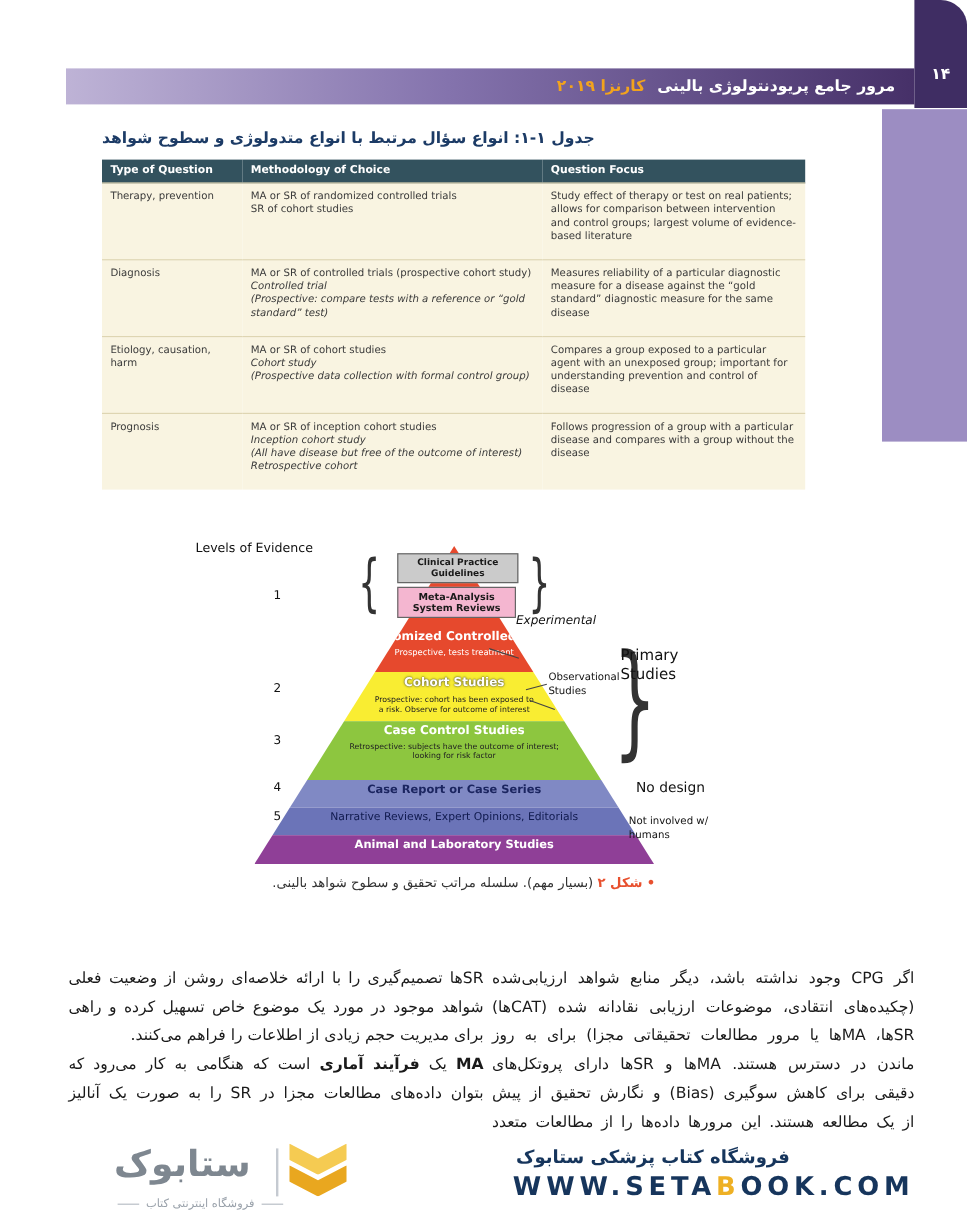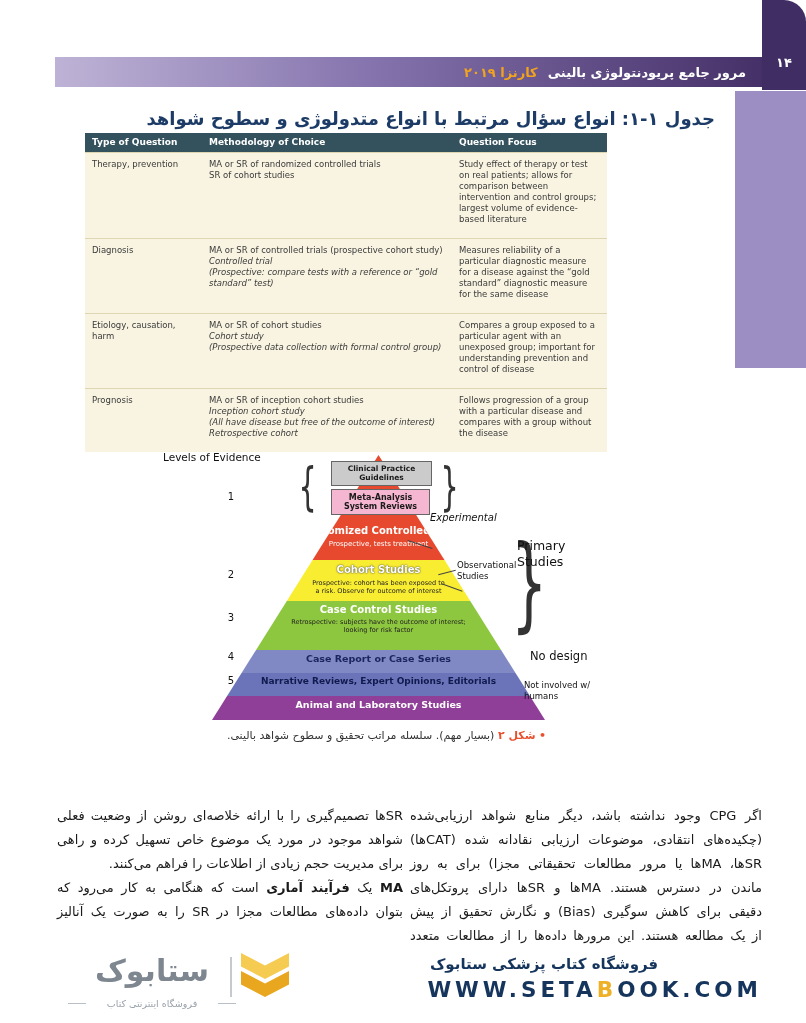--- a/index.html
+++ b/index.html
@@ -11,23 +11,23 @@
   .corner-dark  { position:absolute; left:762px; top:0;    width:44px; height:90px;  background:#3f2d63; }
   .page-num     { position:absolute; left:762px; top:55px; width:44px; text-align:center; color:#ffffff; font-size:13px; font-weight:bold; }
   .corner-light { position:absolute; left:735px; top:91px; width:71px; height:277px; background:#9c8dc2; }
   .header-bar   { position:absolute; left:55px; top:57px; width:707px; height:30px;
                   background:linear-gradient(to right,#beb3d6 0%,#8473ad 45%,#463068 100%);
                   display:flex; direction:rtl; align-items:center; padding:0 16px; gap:10px; }
   .header-title   { color:#ffffff; font-weight:bold; font-size:13px; }
   .header-edition { color:#f2a31d; font-weight:bold; font-size:13px; }
 
   
-  .tbl-caption { position:absolute; left:85px; top:108px; width:630px; direction:rtl; text-align:right;
-                 color:#1c3b66; font-weight:bold; font-size:18px; }
-  .qtable { position:absolute; left:85px; top:133px; width:522px; border-collapse:collapse; table-layout:fixed;
+  .tbl-caption { position:absolute; left:85px; top:108px; width:630px; direction:rtl; text-align:left;
+                 color:#1c3b66; font-weight:bold; font-size:13px; }
+  .qtable { position:absolute; left:85px; top:133px; width:586px; border-collapse:collapse; table-layout:fixed;
             font-size:8.5px; line-height:11px; color:#3a3a3a; }
   .qtable th { background:#33525e; color:#ffffff; text-align:left; font-size:9px; font-weight:bold;
                padding:4px 7px; }
   .qtable td { background:#f9f4e1; vertical-align:top; padding:6px 7px 13px 7px; border-top:1.5px solid #ded5b2; }
   .qtable thead th { border-top:none; }
   .meth-line { margin:0; }
   .italic { font-style:italic; }
 
   
   .fig-label { position:absolute; color:#111111; }
@@ -39,21 +39,21 @@
   .tri-text { position:absolute; left:0; width:100%; text-align:center; }
   .t-rct      { top:70px;  font-size:10px;  font-weight:bold; color:#ffffff; }
   .t-rct-sub  { top:85px;  font-size:7px;   color:#ffffff; }
   .t-coh      { top:109px; font-size:10px;  font-weight:bold; color:#ffffff; text-shadow:0 0 2px #555533, 0 0 1px #555533; }
   .t-coh-s1   { top:124px; font-size:6.5px; color:#222222; }
   .t-coh-s2   { top:132px; font-size:6.5px; color:#222222; }
   .t-grn      { top:149px; font-size:10px;  font-weight:bold; color:#ffffff; }
   .t-grn-s1   { top:163px; font-size:6.5px; color:#222222; }
   .t-grn-s2   { top:171px; font-size:6.5px; color:#222222; }
   .t-case     { top:198px; font-size:9.5px; font-weight:bold; color:#1b2560; }
-  .t-narr     { top:221px; font-size:9px;   font-weight:bold; color:#101a4e; }
+  .t-narr     { top:221px; font-size:9px;   font-weight:normal; color:#101a4e; }
   .t-anim     { top:244px; font-size:9.5px; font-weight:bold; color:#ffffff; }
   .top-box { position:absolute; display:flex; align-items:center; justify-content:center; text-align:center;
              border:1px solid #666666; font-weight:bold; color:#1a1a1a; line-height:1.15; }
   .box-cpg  { left:331px; top:461px; width:101px; height:25px; font-size:7.5px; }
   .box-meta { left:331px; top:489px; width:99px;  height:26px; font-size:8px; }
   .brace { position:absolute; color:#333333; font-weight:normal; }
   .brace-l    { left:291px; top:455px; font-size:52px; line-height:62px; transform:scaleX(.55); }
   .brace-r    { left:433px; top:455px; font-size:52px; line-height:62px; transform:scaleX(.55); }
   .brace-prim { left:496px; top:518px; font-size:104px; line-height:130px; transform:scale(.55,1); }
   .lbl-secondary    { left:482px; top:461px; width:112px; font-size:10.5px; line-height:14px; }
@@ -81,21 +81,21 @@
   
   .footer-overlay { position:absolute; left:0; top:944px; width:806px; height:79px; background:#ffffff; }
   .logo-wordmark { position:absolute; left:82px; top:953px; width:140px; text-align:center; direction:rtl;
                    font-size:30px; font-weight:bold; color:#7e8790; }
   .logo-divider  { position:absolute; left:230px; top:957px; width:2px; height:40px; background:#c5cad1; }
   .chev { position:absolute; left:241px; width:48px; height:26px;
           clip-path:polygon(0 0, 50% 48%, 100% 0, 100% 52%, 50% 100%, 0 52%); }
   .chev-1 { top:953px; background:#f5cb52; }
   .chev-2 { top:971px; background:#e9a71f; }
   .logo-tagline { position:absolute; left:68px; top:998px; width:168px; display:flex; align-items:center;
-                  justify-content:space-between; gap:6px; direction:rtl; font-size:9.5px; color:#99a1aa; }
+                  justify-content:flex-start; gap:6px; direction:rtl; font-size:9.5px; color:#99a1aa; }
   .logo-tagline .rule { width:18px; height:1px; background:#b9bfc6; }
   .footer-store { position:absolute; left:430px; top:955px; width:330px; direction:rtl; text-align:left;
                   font-size:15px; font-weight:bold; color:#16355c; }
   .footer-web   { position:absolute; left:410px; top:977px; width:352px; text-align:right;
                   font-size:21.5px; font-weight:bold; letter-spacing:4px; color:#16355c; }
   .footer-web .gold { color:#eeb024; }
 </style>
 </head>
 <body>
 

